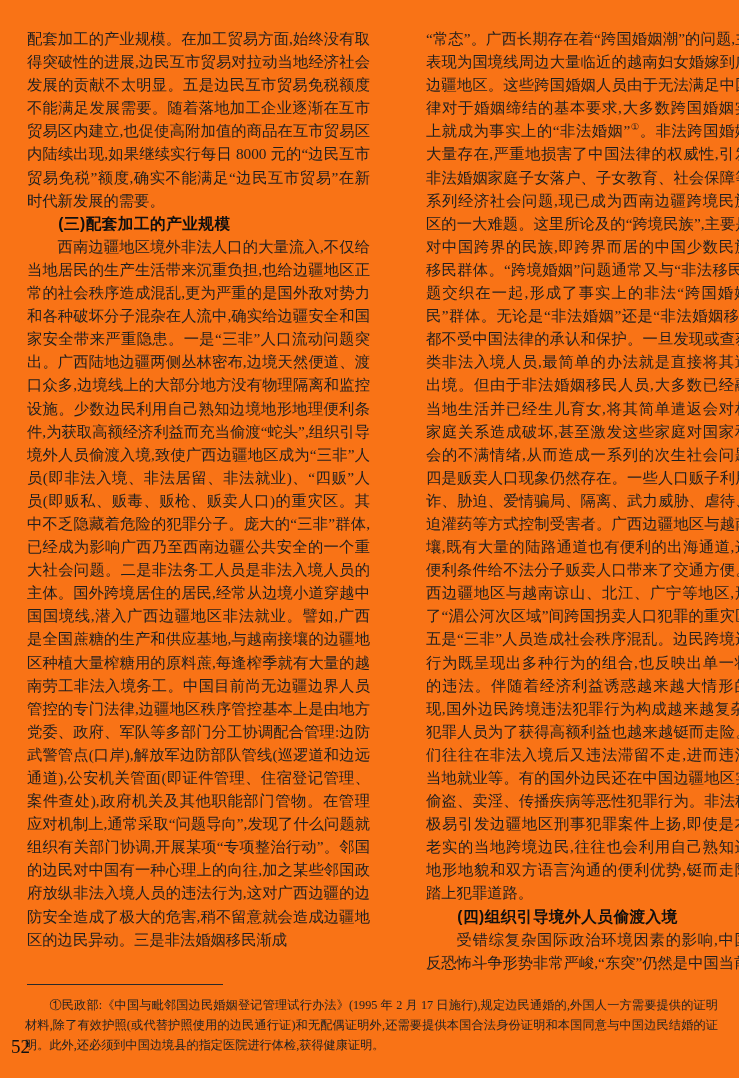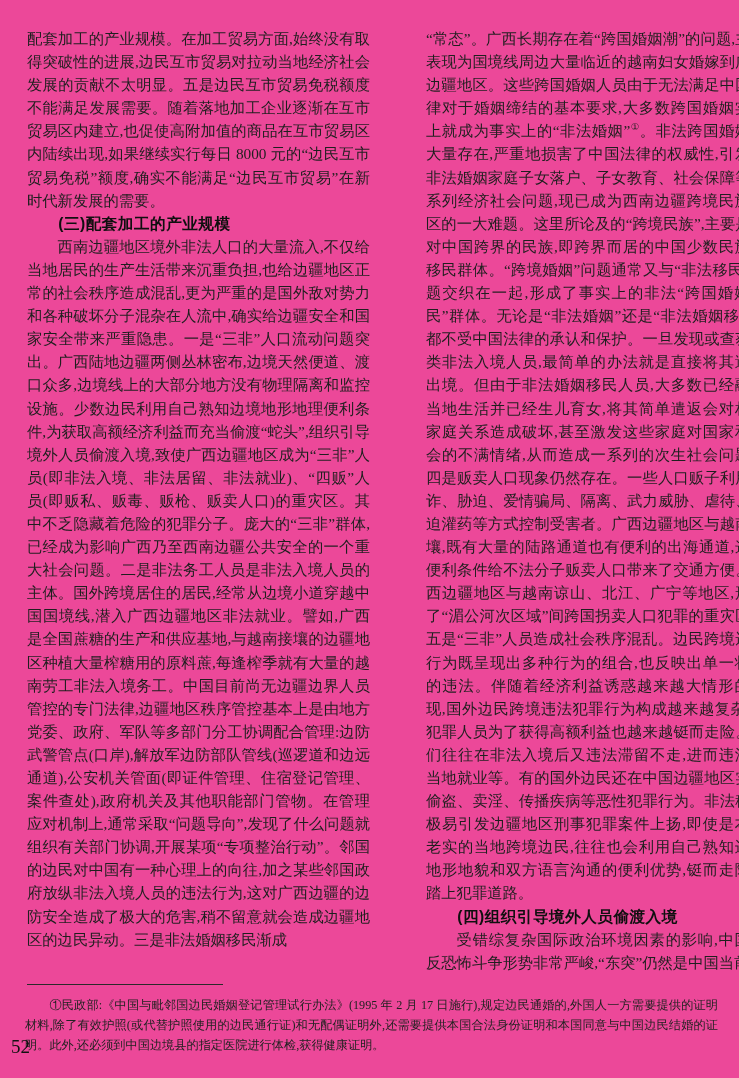--- a/index.html
+++ b/index.html
@@ -4,21 +4,21 @@
 <style>
   html, body {
     margin: 0;
     padding: 0;
     background: #e8e8e6;
   }
   .page {
     position: relative;
     width: 739px;
     height: 1078px;
-    background: #ec4899;
+    background: #f97316;
     font-family: "Liberation Serif", "DejaVu Serif", serif;
     color: #1f1f1f;
     overflow: hidden;
     margin: 0 auto;
   }
   .col {
     position: absolute;
     top: 27px;
   }
   .col-left  { left: 27px;  width: 343px; }

